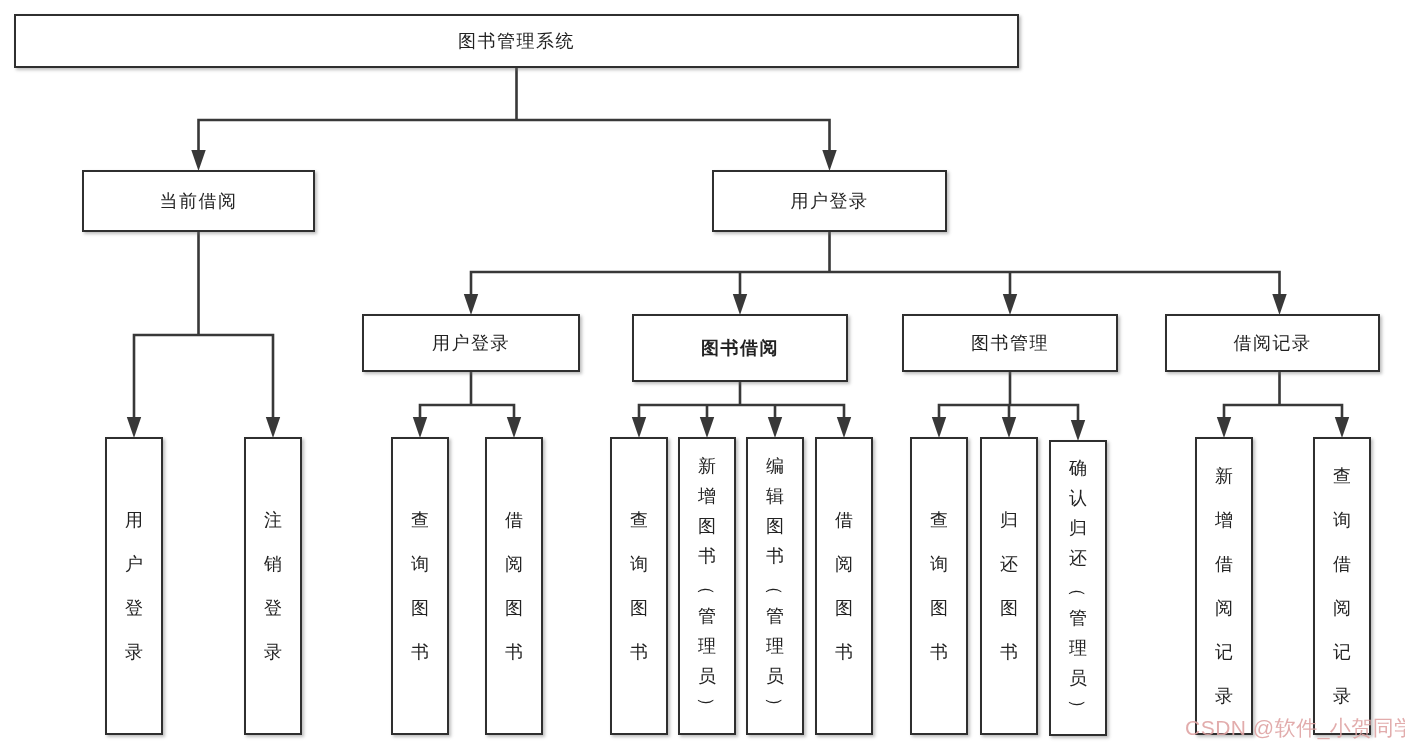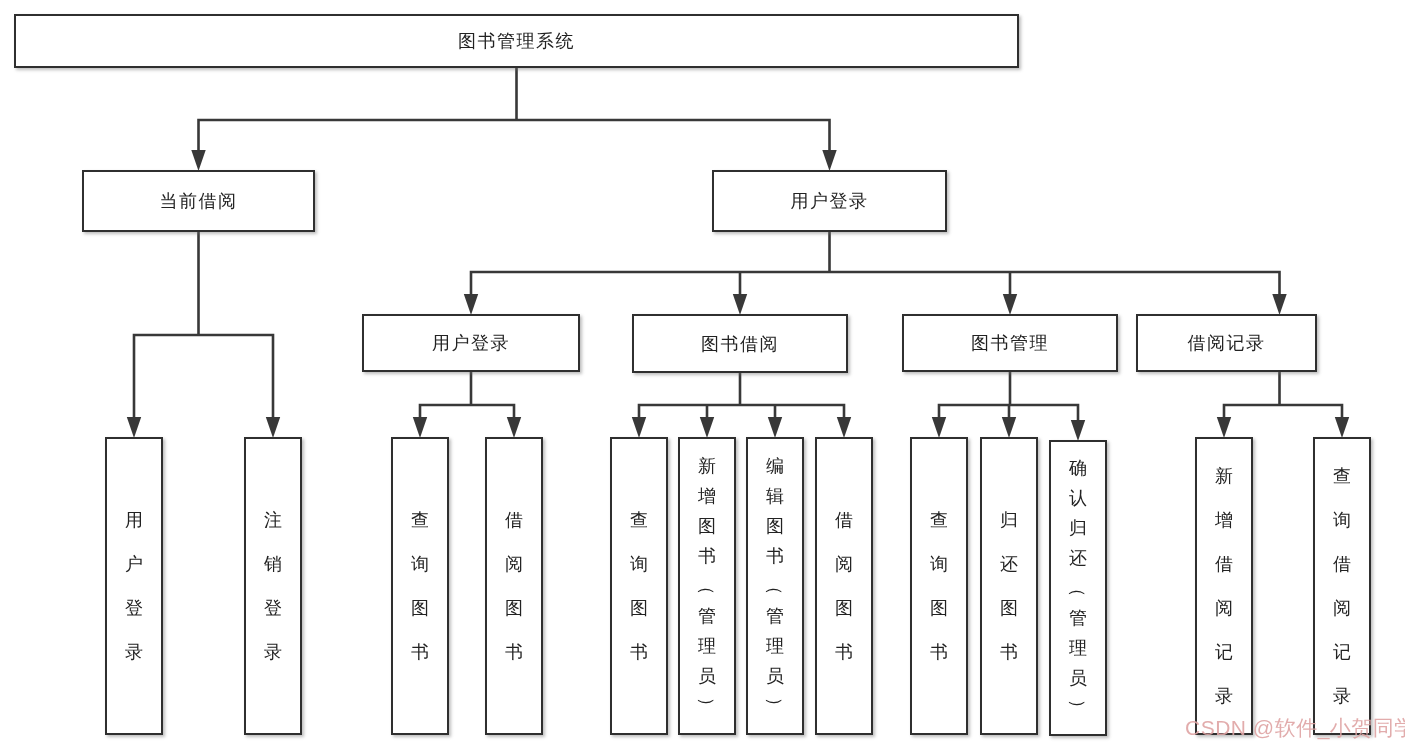--- a/index.html
+++ b/index.html
@@ -114,27 +114,27 @@
       </div>
       <div class="node" style="left: 82px; top: 170px; width: 233px; height: 62px;">
         <div class="hlabel">当前借阅</div>
       </div>
       <div class="node" style="left: 712px; top: 170px; width: 235px; height: 62px;">
         <div class="hlabel">用户登录</div>
       </div>
       <div class="node" style="left: 362px; top: 314px; width: 218px; height: 58px;">
         <div class="hlabel">用户登录</div>
       </div>
-      <div class="node" style="left: 632px; top: 314px; width: 216px; height: 59px;">
+      <div class="node" style="left: 632px; top: 314px; width: 216px; height: 68px; font-weight: bold;">
         <div class="hlabel">图书借阅</div>
       </div>
       <div class="node" style="left: 902px; top: 314px; width: 216px; height: 58px;">
         <div class="hlabel">图书管理</div>
       </div>
-      <div class="node" style="left: 1136px; top: 314px; width: 181px; height: 58px;">
+      <div class="node" style="left: 1165px; top: 314px; width: 215px; height: 58px;">
         <div class="hlabel">借阅记录</div>
       </div>
       <div class="node" style="left: 105px; top: 437px; width: 58px; height: 298px;">
         <div class="vlabel">
           <span class="ch" style="line-height: 44px;">用</span>
           <span class="ch" style="line-height: 44px;">户</span>
           <span class="ch" style="line-height: 44px;">登</span>
           <span class="ch" style="line-height: 44px;">录</span>
         </div>
       </div>

